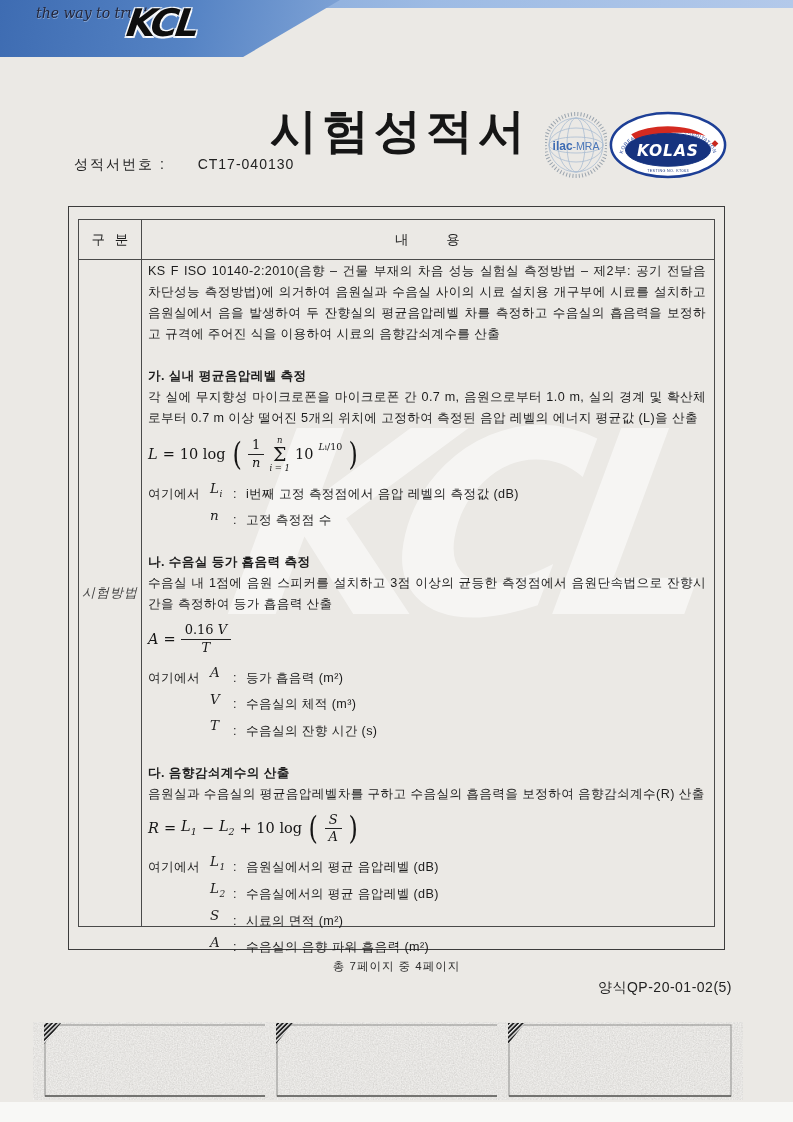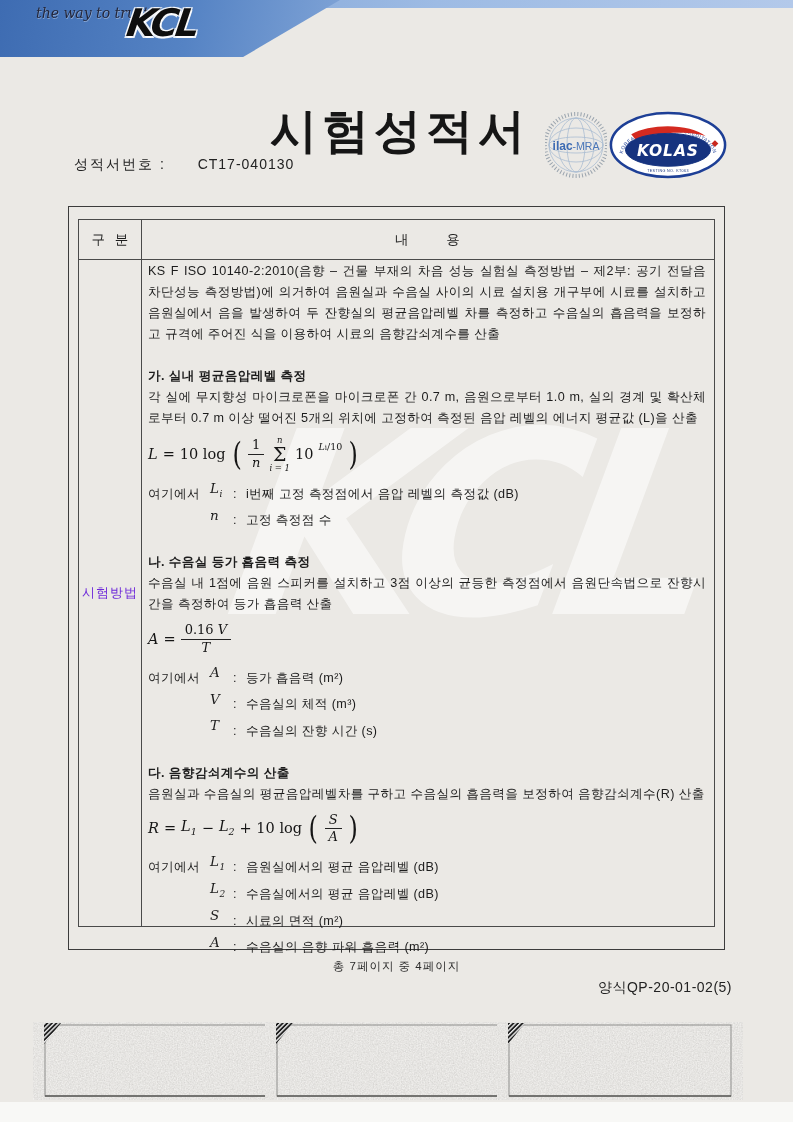--- a/index.html
+++ b/index.html
@@ -70,21 +70,21 @@
   }
   .col-divider { position:absolute; left:62px; top:0; bottom:0; width:1px; background:#4a4a4a; }
   .header-row  { position:absolute; left:0; top:0; width:100%; height:39px; border-bottom:1px solid #4a4a4a; }
   .hcell { position:absolute; top:0; height:39px; display:flex; align-items:center; justify-content:center;
            font-size:13.5px; color:#1d1d1d; }
   .hcell.cat  { left:0;   width:62px;  word-spacing:6px;  }
   .hcell.cont { left:62px; width:573px; word-spacing:34px; }
   .row-label {
     position:absolute; left:0; top:39px; width:62px; height:667px;
     display:flex; align-items:center; justify-content:center;
-    font-size:13px; letter-spacing:1px; color:#6d28d9;
+    font-size:13px; letter-spacing:1px; color:#404040;font-style:italic;
   }
 
   
   .content {
     position:absolute; left:148px; top:261px; width:558px; z-index:2;
     font-size:12.6px; line-height:21px; letter-spacing:0.4px;
     text-align:justify; color:#1c1c1c;
   }
   .c-par { margin:0 0 21px 0; }
   .c-heading { font-weight:bold; margin:0; }

